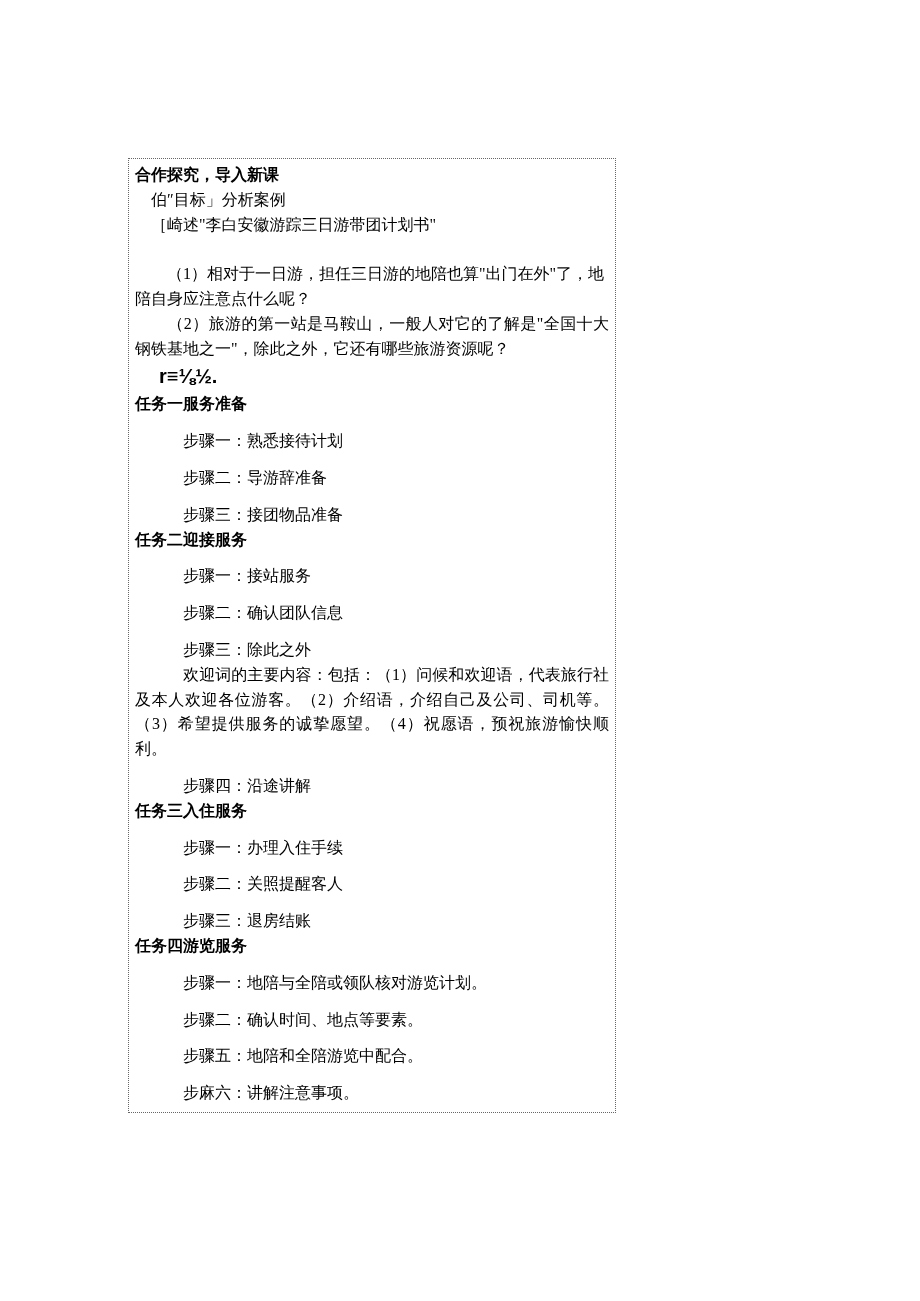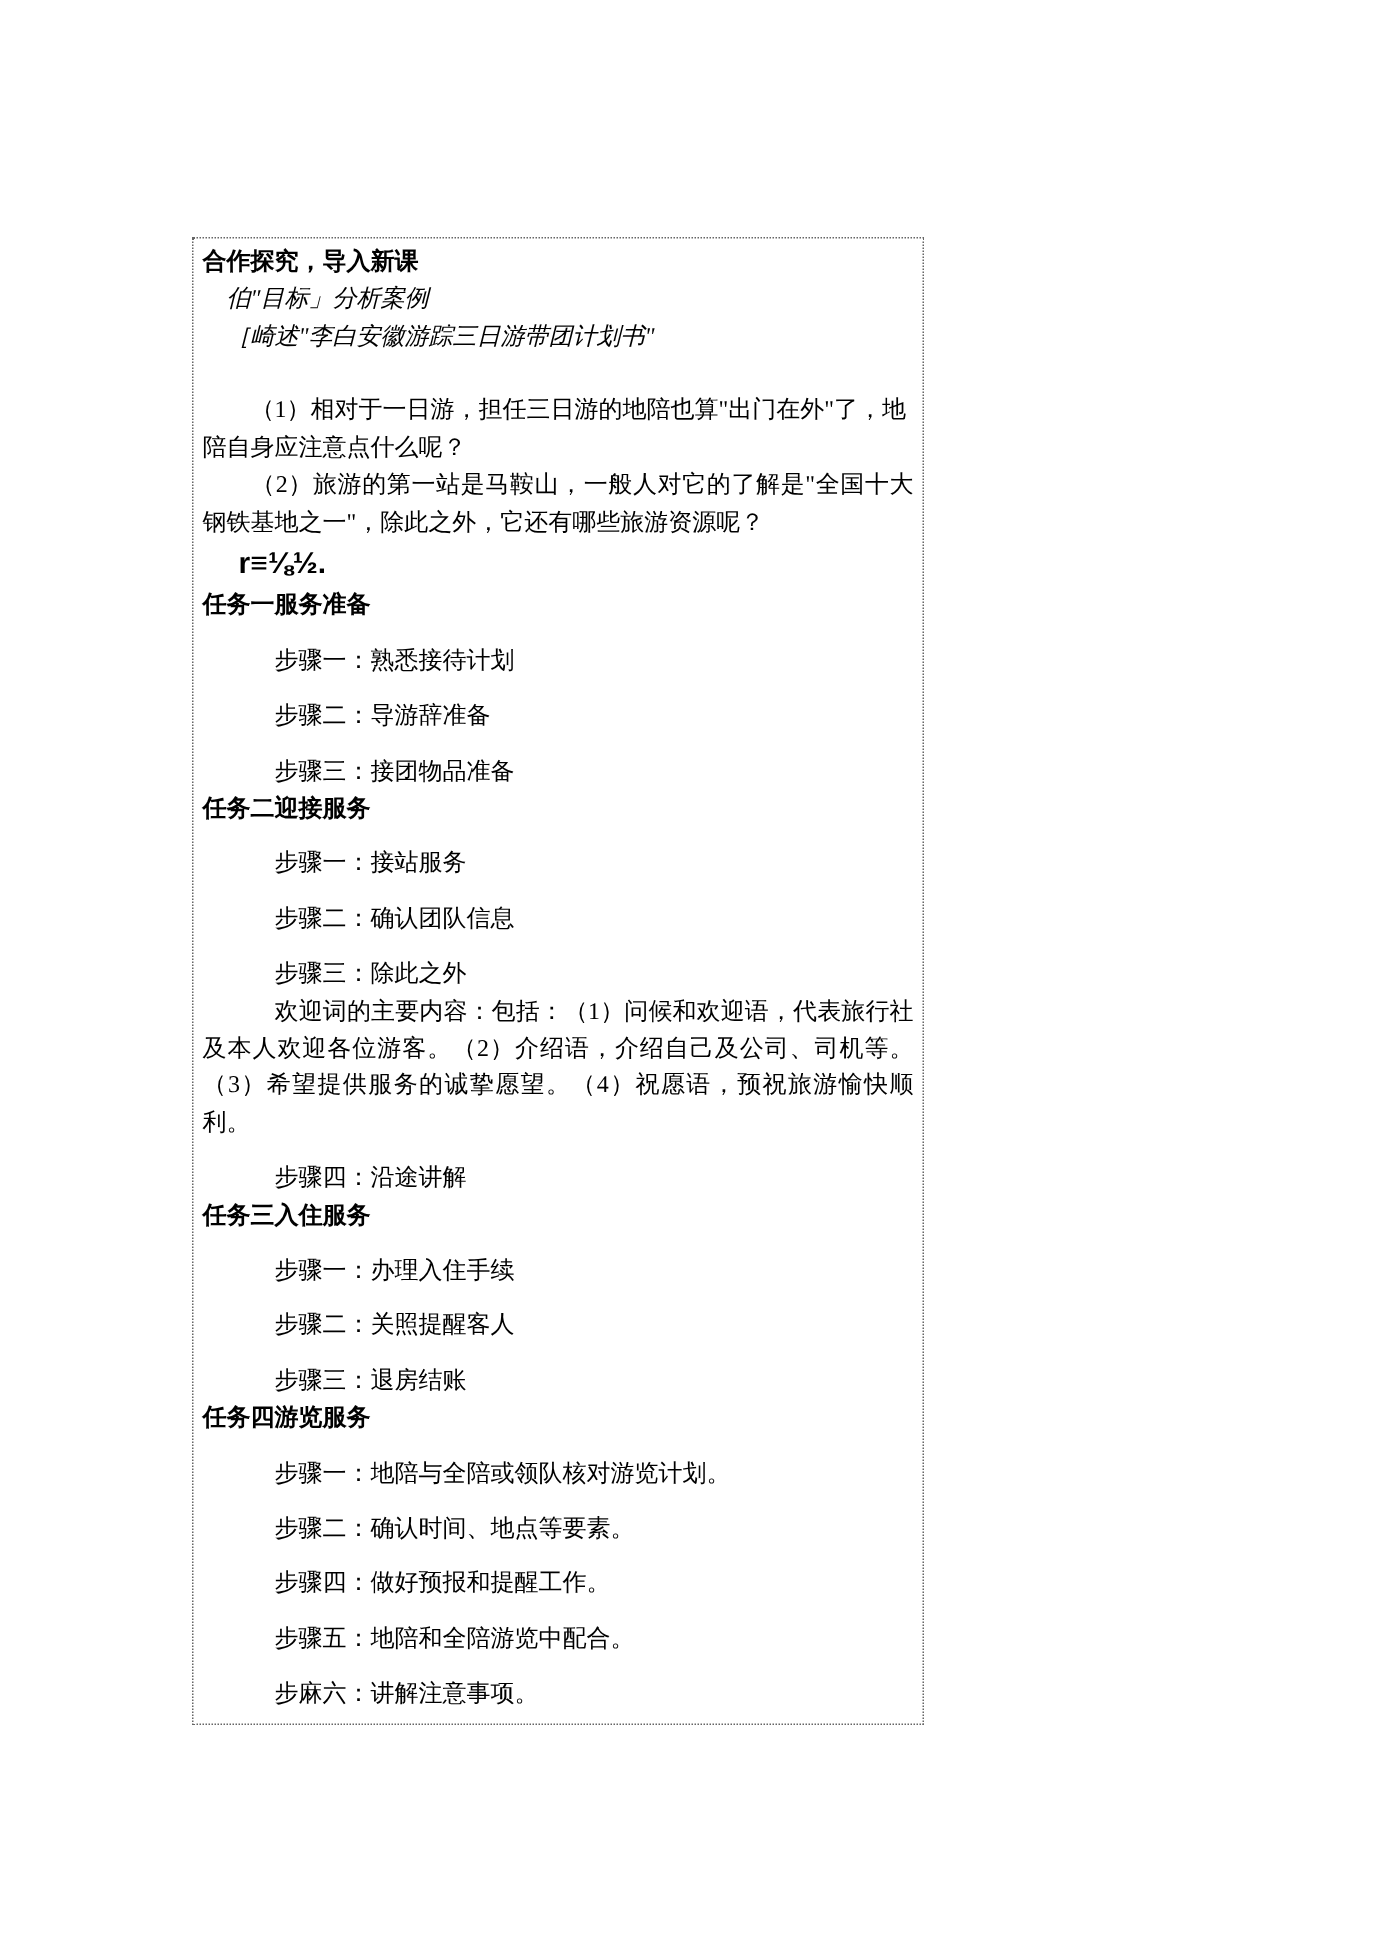--- a/index.html
+++ b/index.html
@@ -15,21 +15,21 @@
     padding: 158px 128px 0 128px;
   }
   .box {
     border: 1px dotted #666;
     padding: 4px 6px 6px 6px;
     font-size: 16px;
     line-height: 1.55;
     color: #000;
   }
   .bold { font-weight: bold; }
-  .ind1 { text-indent: 1em; font-style: italic; }
+  .ind1 { text-indent: 1em; }
   .ind2 { text-indent: 2em; }
   .ind3 { text-indent: 3em; margin-top: 12px; }
   .frac {
     font-family: Arial, sans-serif;
     font-size: 20px;
     padding-left: 1.2em;
   }
   p { margin: 0; }
 </style>
 </head>
@@ -59,18 +59,17 @@
     <p class="ind3">步骤四：沿途讲解</p>
 
     <p class="bold">任务三入住服务</p>
     <p class="ind3">步骤一：办理入住手续</p>
     <p class="ind3">步骤二：关照提醒客人</p>
     <p class="ind3">步骤三：退房结账</p>
 
     <p class="bold">任务四游览服务</p>
     <p class="ind3">步骤一：地陪与全陪或领队核对游览计划。</p>
     <p class="ind3">步骤二：确认时间、地点等要素。</p>
-    <p class="ind3">步骤四：做好预报和提醒工作。</p>
     <p class="ind3">步骤五：地陪和全陪游览中配合。</p>
     <p class="ind3">步麻六：讲解注意事项。</p>
 
   </div>
 </div>
 
 </body></html>

